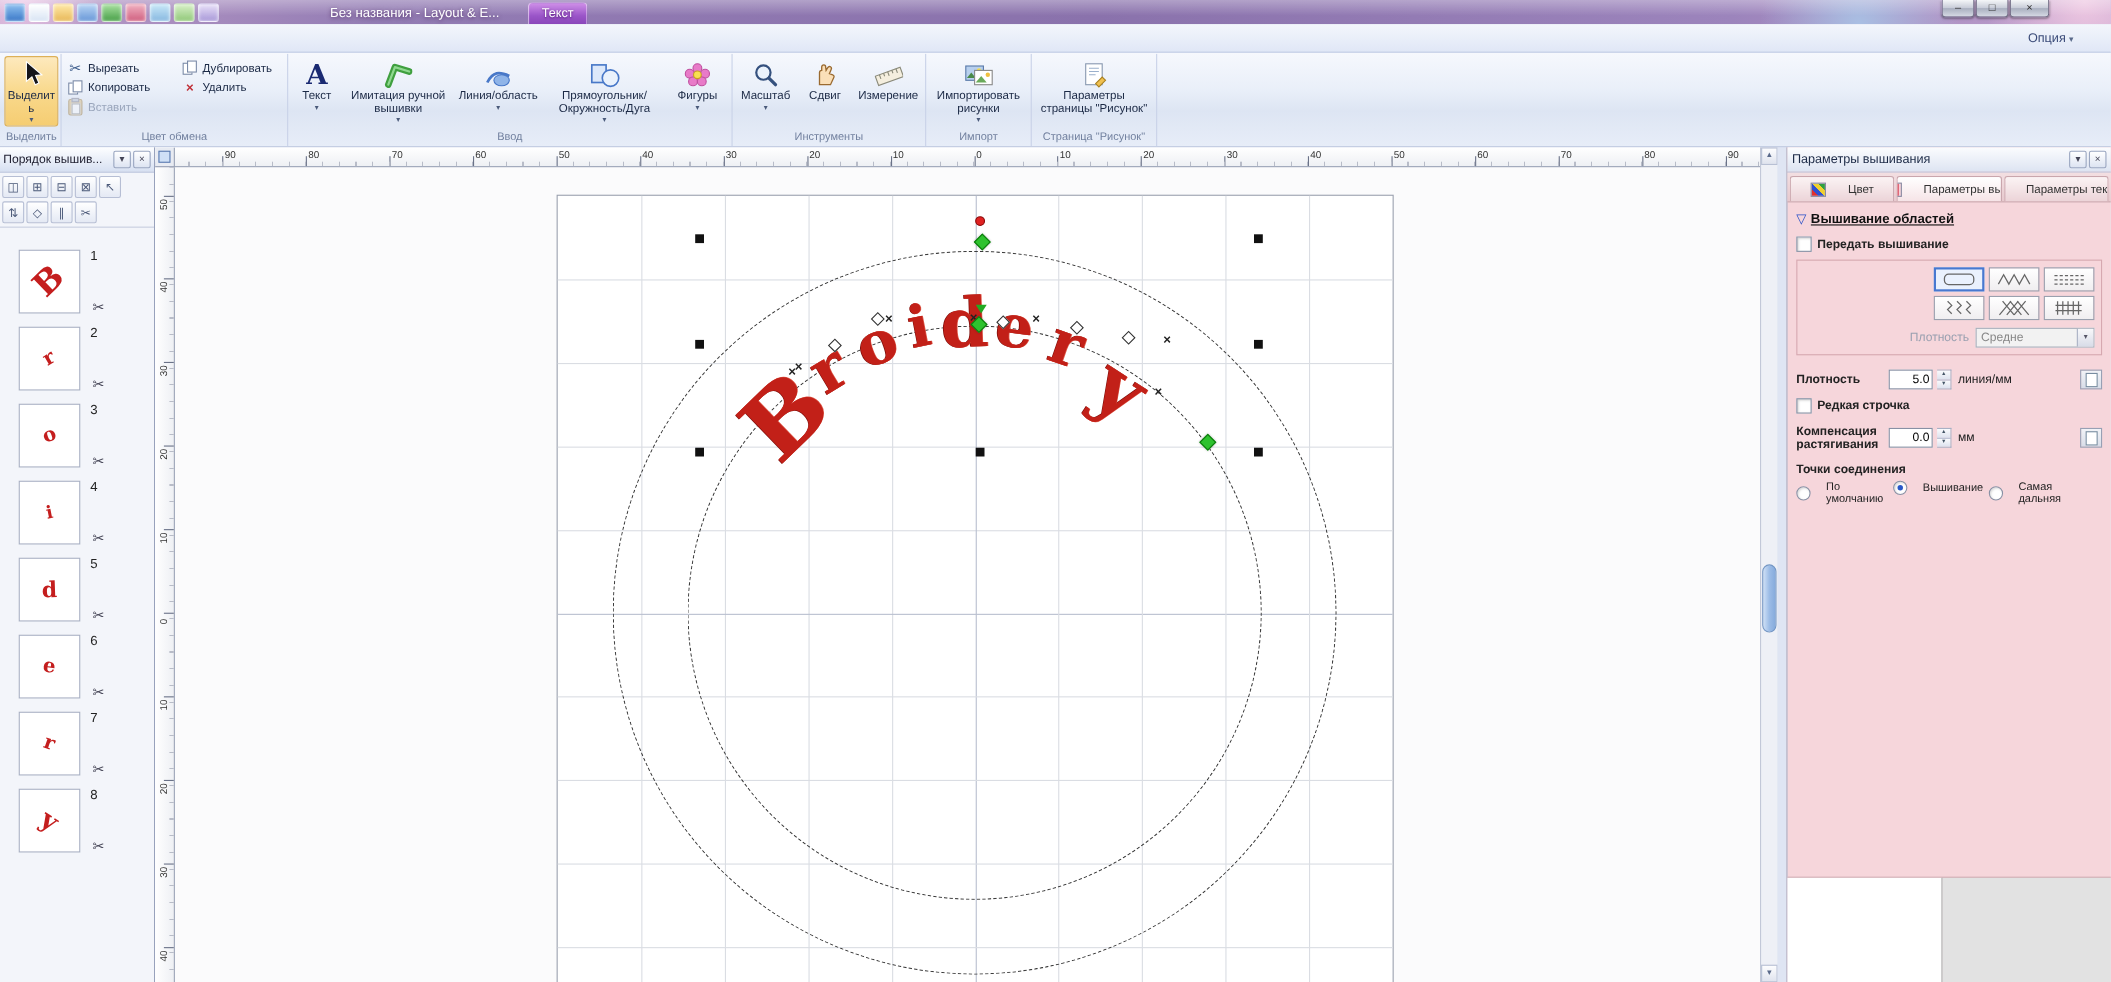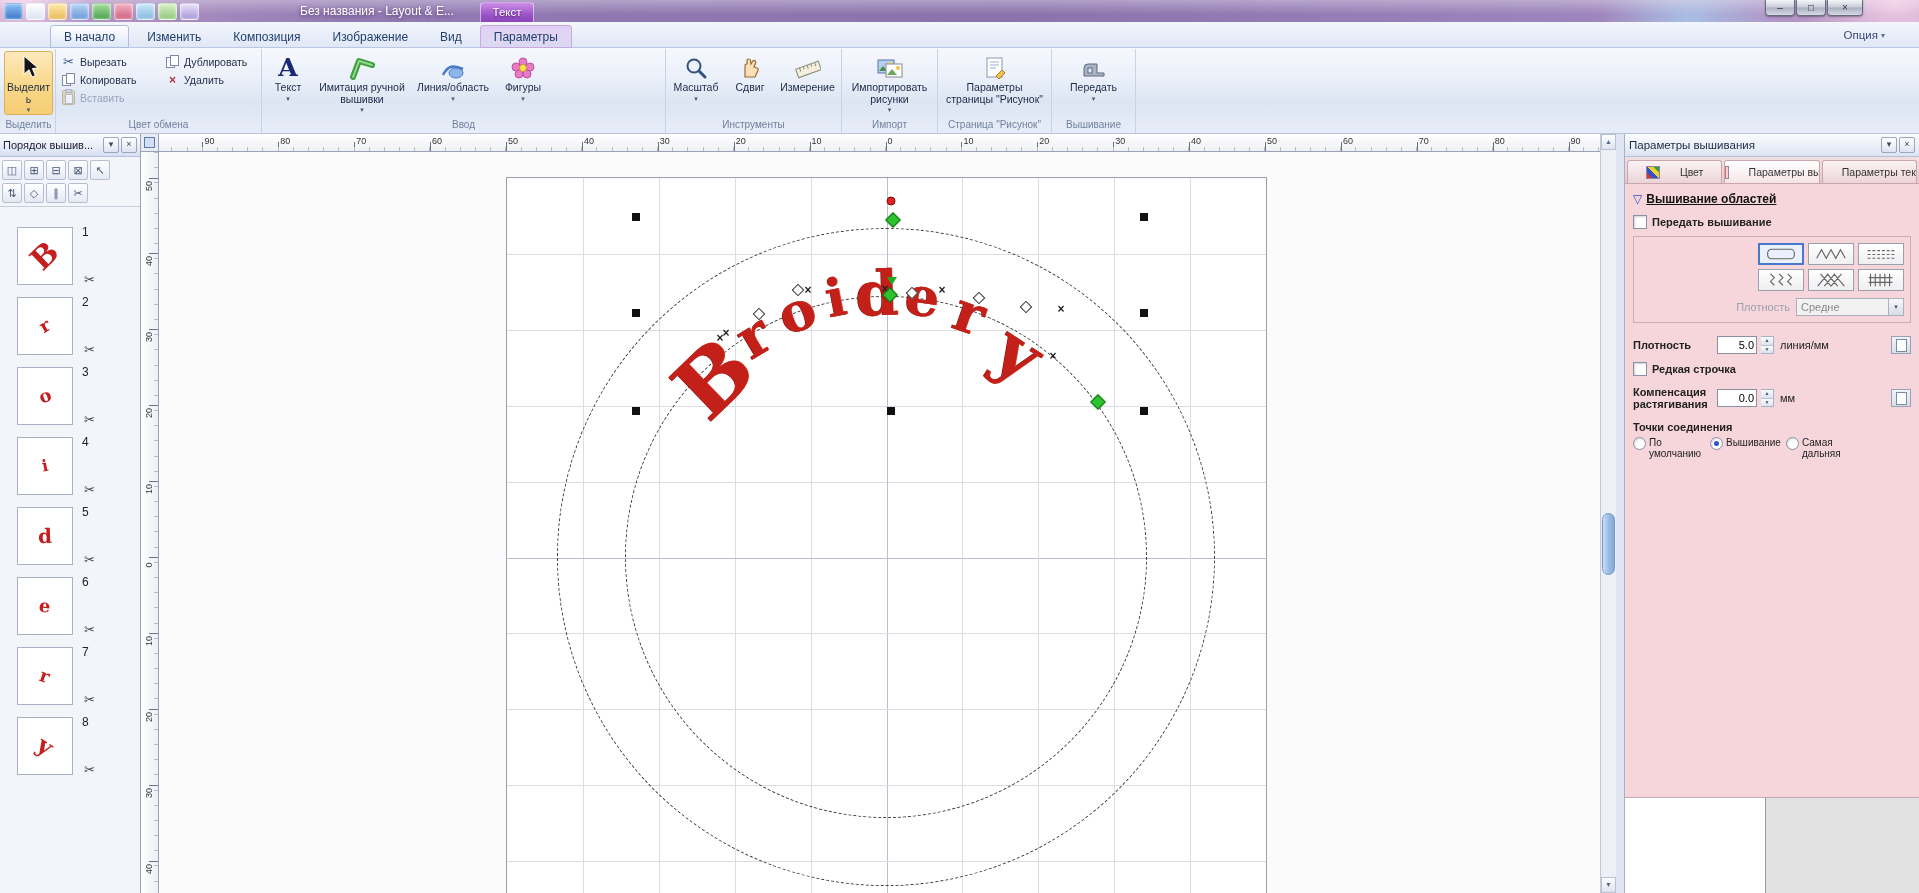--- a/index.html
+++ b/index.html
@@ -171,21 +171,21 @@
      padding:0 2px;box-sizing:border-box;font-family:"Liberation Sans",sans-serif}
   .spin{width:13px;height:18px;display:flex;flex-direction:column;border:1px solid #a8b0c4;border-left:none;box-sizing:border-box}
   .spin span{flex:1;font-size:5px;line-height:7px;text-align:center;background:linear-gradient(#fafbfd,#dde2ee);color:#456}
   .spin .dn{border-top:1px solid #b8c0d4}
   .unit{margin-left:2px}
   .toolbtn{margin-left:auto;width:20px;height:18px;border:1px solid #98a0b4;background:linear-gradient(#f2f3f7,#d8dde8);
      display:flex;align-items:center;justify-content:center;box-sizing:border-box}
   .toolbtn .pg{width:9px;height:11px;background:#fff;border:1px solid #778ca0}
   .joinlabel{font-weight:bold;margin:6px 0 4px}
   .join-opts{display:flex;gap:5px;align-items:flex-start}
-  .radio-opt{display:flex;gap:3px;align-items:flex-start;font-size:10px;line-height:11px}
+  .radio-opt{display:flex;gap:14px;align-items:center;font-size:10px;line-height:11px}
   .radio{width:11px;height:11px;border-radius:50%;background:#fff;border:1px solid #8890a4;flex:0 0 auto;position:relative;
      box-shadow:inset 1px 1px 2px rgba(0,0,0,.15)}
   .radio.checked::after{content:"";position:absolute;left:3px;top:3px;width:5px;height:5px;border-radius:50%;background:#2858c8}
   .radio-label{max-width:56px}
   .rp-spacer{flex:1}
   .rp-bottom{height:95px;display:flex;border-top:1px solid #c9a6ad;flex:0 0 auto}
   .rp-preview{width:140px;background:#fff;border-right:1px solid #999}
   .rp-bottom-rest{flex:1;background:#e2e2e2}
 </style>
 </head>
@@ -208,28 +208,20 @@
     <div class="wtitle">Без названия - Layout &amp; E...</div>
     <div class="ctx-group">Текст</div>
     <div class="winbtns">
         <div class="win-btn">–</div>
         <div class="win-btn">□</div>
         <div class="win-btn close">×</div>
       </div>
   </div>
 
   <div class="tabrow">
-    <div class="tabs">
-        <div class="rtab active">В начало</div>
-        <div class="rtab">Изменить</div>
-        <div class="rtab">Композиция</div>
-        <div class="rtab">Изображение</div>
-        <div class="rtab">Вид</div>
-        <div class="rtab ctx">Параметры</div>
-      </div>
     <div class="optmenu">
       <span>Опция</span>
       <span class="dd2">▾</span>
     </div>
   </div>
 
   <div class="ribbon">
 
     <div class="rgroup" style="width:54px">
       <div class="rg-content">
@@ -296,20 +288,30 @@
           <span class="dd">▾</span>
         </div>
         <div class="bigbtn" style="max-width:82px">
           <span class="bb-icon">
             <svg width="26" height="24">
                 <path d="M3,19 C8,9 14,9 23,13" stroke="#4878c8" stroke-width="2.5" fill="none"></path>
                 <ellipse cx="16" cy="17" rx="7" ry="5" fill="#8fb4e8" stroke="#4878c8"></ellipse>
               </svg>
           </span>
           <span class="bb-label">Линия/область</span>
+          <span class="dd">▾</span>
+        </div>
+        <div class="bigbtn" style="max-width:114px">
+          <span class="bb-icon">
+            <svg width="28" height="24">
+                <rect x="2" y="3" width="13" height="16" fill="#dce8fa" stroke="#4878c8" stroke-width="1.5"></rect>
+                <circle cx="19" cy="15" r="7.5" fill="#eaf2fc" stroke="#4878c8" stroke-width="1.5"></circle>
+              </svg>
+          </span>
+          <span class="bb-label">Прямоугольник/Окружность/Дуга</span>
           <span class="dd">▾</span>
         </div>
         <div class="bigbtn" style="max-width:58px">
           <span class="bb-icon">
             <svg width="26" height="24">
                 <g fill="#e87ac8" stroke="#c050a0">
                   <circle cx="13" cy="6" r="4"></circle>
                   <circle cx="6" cy="11" r="4"></circle>
                   <circle cx="20" cy="11" r="4"></circle>
                   <circle cx="9" cy="18" r="4"></circle>
@@ -389,35 +391,20 @@
                 <path d="M7,6 h9 M7,9 h9 M7,12 h6" stroke="#9ab0cc" fill="none"></path>
                 <path d="M13,20 l6,-6 3,3 -6,6 z" fill="#f0c050" stroke="#a88020"></path>
               </svg>
           </span>
           <span class="bb-label">Параметры страницы "Рисунок"</span>
         </div>
       </div>
       <div class="rg-label">Страница "Рисунок"</div>
     </div>
 
-    <div class="rgroup" style="width:84px">
-      <div class="rg-content">
-        <div class="bigbtn">
-          <span class="bb-icon">
-            <svg width="26" height="24">
-                <path d="M3,20 h20 v-3 h-7 v-9 h-9 q-4,0 -4,4 z" fill="#aab4c4" stroke="#5a6a80"></path>
-                <rect x="7" y="12" width="4" height="5" fill="#e8ecf4" stroke="#5a6a80"></rect>
-              </svg>
-          </span>
-          <span class="bb-label">Передать</span>
-          <span class="dd">▾</span>
-        </div>
-      </div>
-      <div class="rg-label">Вышивание</div>
-    </div>
 
   </div>
 
   <div class="orderpanel">
     <div class="op-header">
       <span class="op-title">Порядок вышив...</span>
       <span class="hbtn">▾</span>
       <span class="hbtn">×</span>
     </div>
     <div class="op-tools">

